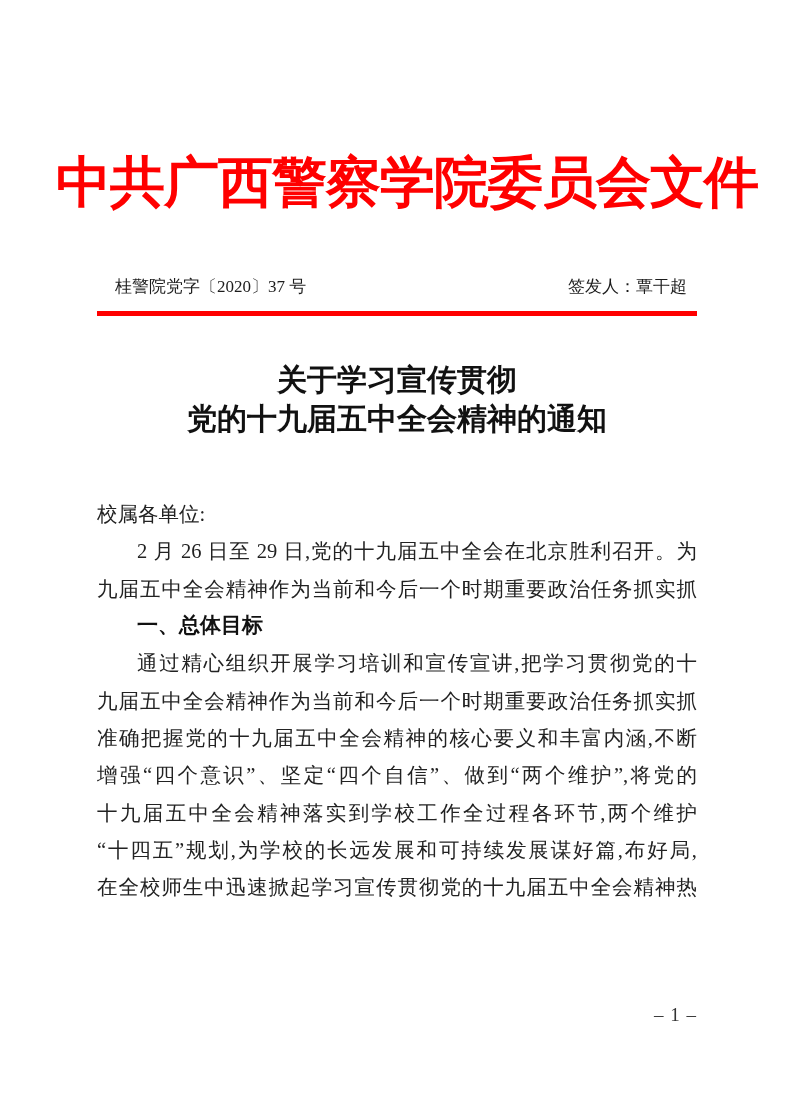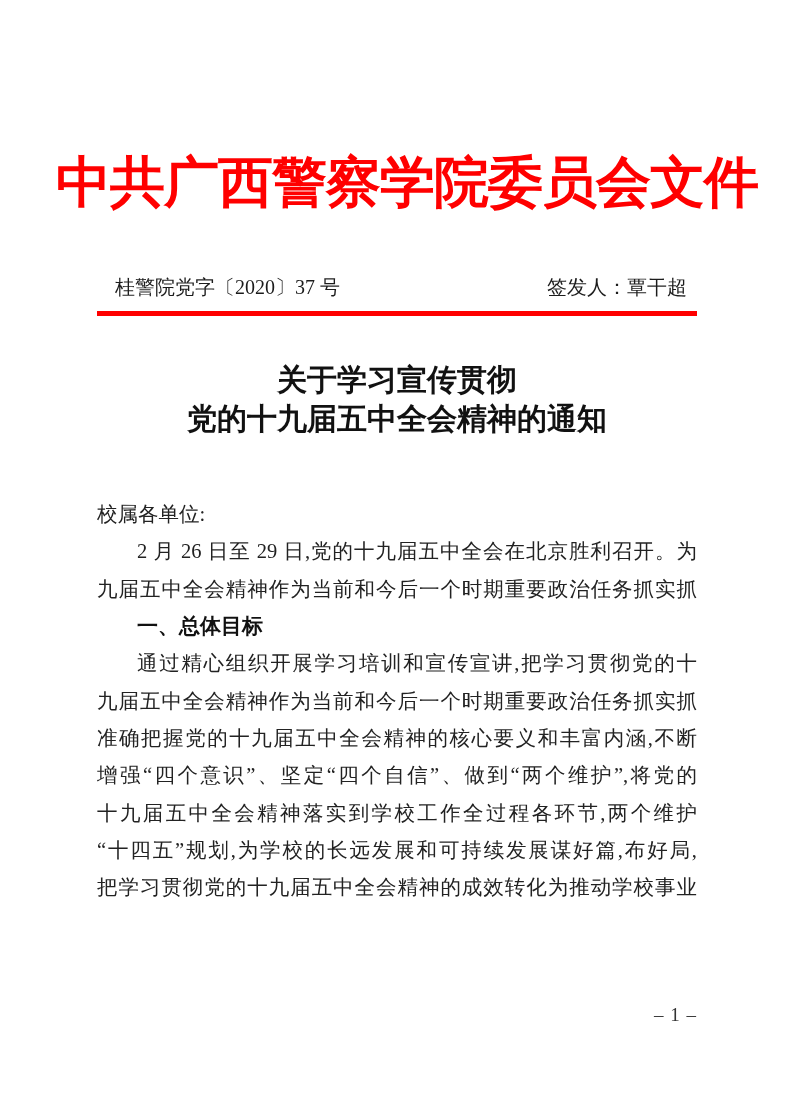--- a/index.html
+++ b/index.html
@@ -35,21 +35,21 @@
   
   .doc-info {
     position: absolute;
     top: 272px;
     left: 97px;
     width: 600px;
     box-sizing: border-box;
     padding: 0 10px 0 18px;
     display: flex;
     justify-content: space-between;
-    font-size: 20px;
+    font-size: 17px;
     line-height: 30px;
     color: #1c1c1c;
     white-space: nowrap;
   }
   
   .red-rule {
     position: absolute;
     top: 311px;
     left: 97px;
     width: 600px;
@@ -84,21 +84,21 @@
     overflow: visible;
   }
   .line.fill {
     text-align: justify;
     text-align-last: justify;
   }
   .line.indent {
     padding-left: 40px;
   }
   .line.heading {
-    font-family: Liberation Serif, serif;
+    font-family: Liberation Mono, monospace;
     font-weight: bold;
     font-size: 21px;
     color: #111111;
   }
   
   .page-number {
     position: absolute;
     top: 1002px;
     left: 97px;
     width: 600px;
@@ -132,18 +132,18 @@
     <div class="line">校属各单位:</div>
     <div class="line indent fill">2 月 26 日至 29 日,党的十九届五中全会在北京胜利召开。为</div>
     <div class="line fill">九届五中全会精神作为当前和今后一个时期重要政治任务抓实抓</div>
     <div class="line indent heading">一、总体目标</div>
     <div class="line indent fill">通过精心组织开展学习培训和宣传宣讲,把学习贯彻党的十</div>
     <div class="line fill">九届五中全会精神作为当前和今后一个时期重要政治任务抓实抓</div>
     <div class="line fill">准确把握党的十九届五中全会精神的核心要义和丰富内涵,不断</div>
     <div class="line fill">增强“四个意识”、坚定“四个自信”、做到“两个维护”,将党的</div>
     <div class="line fill">十九届五中全会精神落实到学校工作全过程各环节,两个维护</div>
     <div class="line fill">“十四五”规划,为学校的长远发展和可持续发展谋好篇,布好局,</div>
-    <div class="line fill">把学习贯彻党的十九届五中全会精神的成效转化为推动学校事业</div>
+    <div class="line fill">在全校师生中迅速掀起学习宣传贯彻党的十九届五中全会精神热</div>
   </div>
 
   <div class="page-number">– 1 –</div>
 
 </div>
 
 </body></html>

